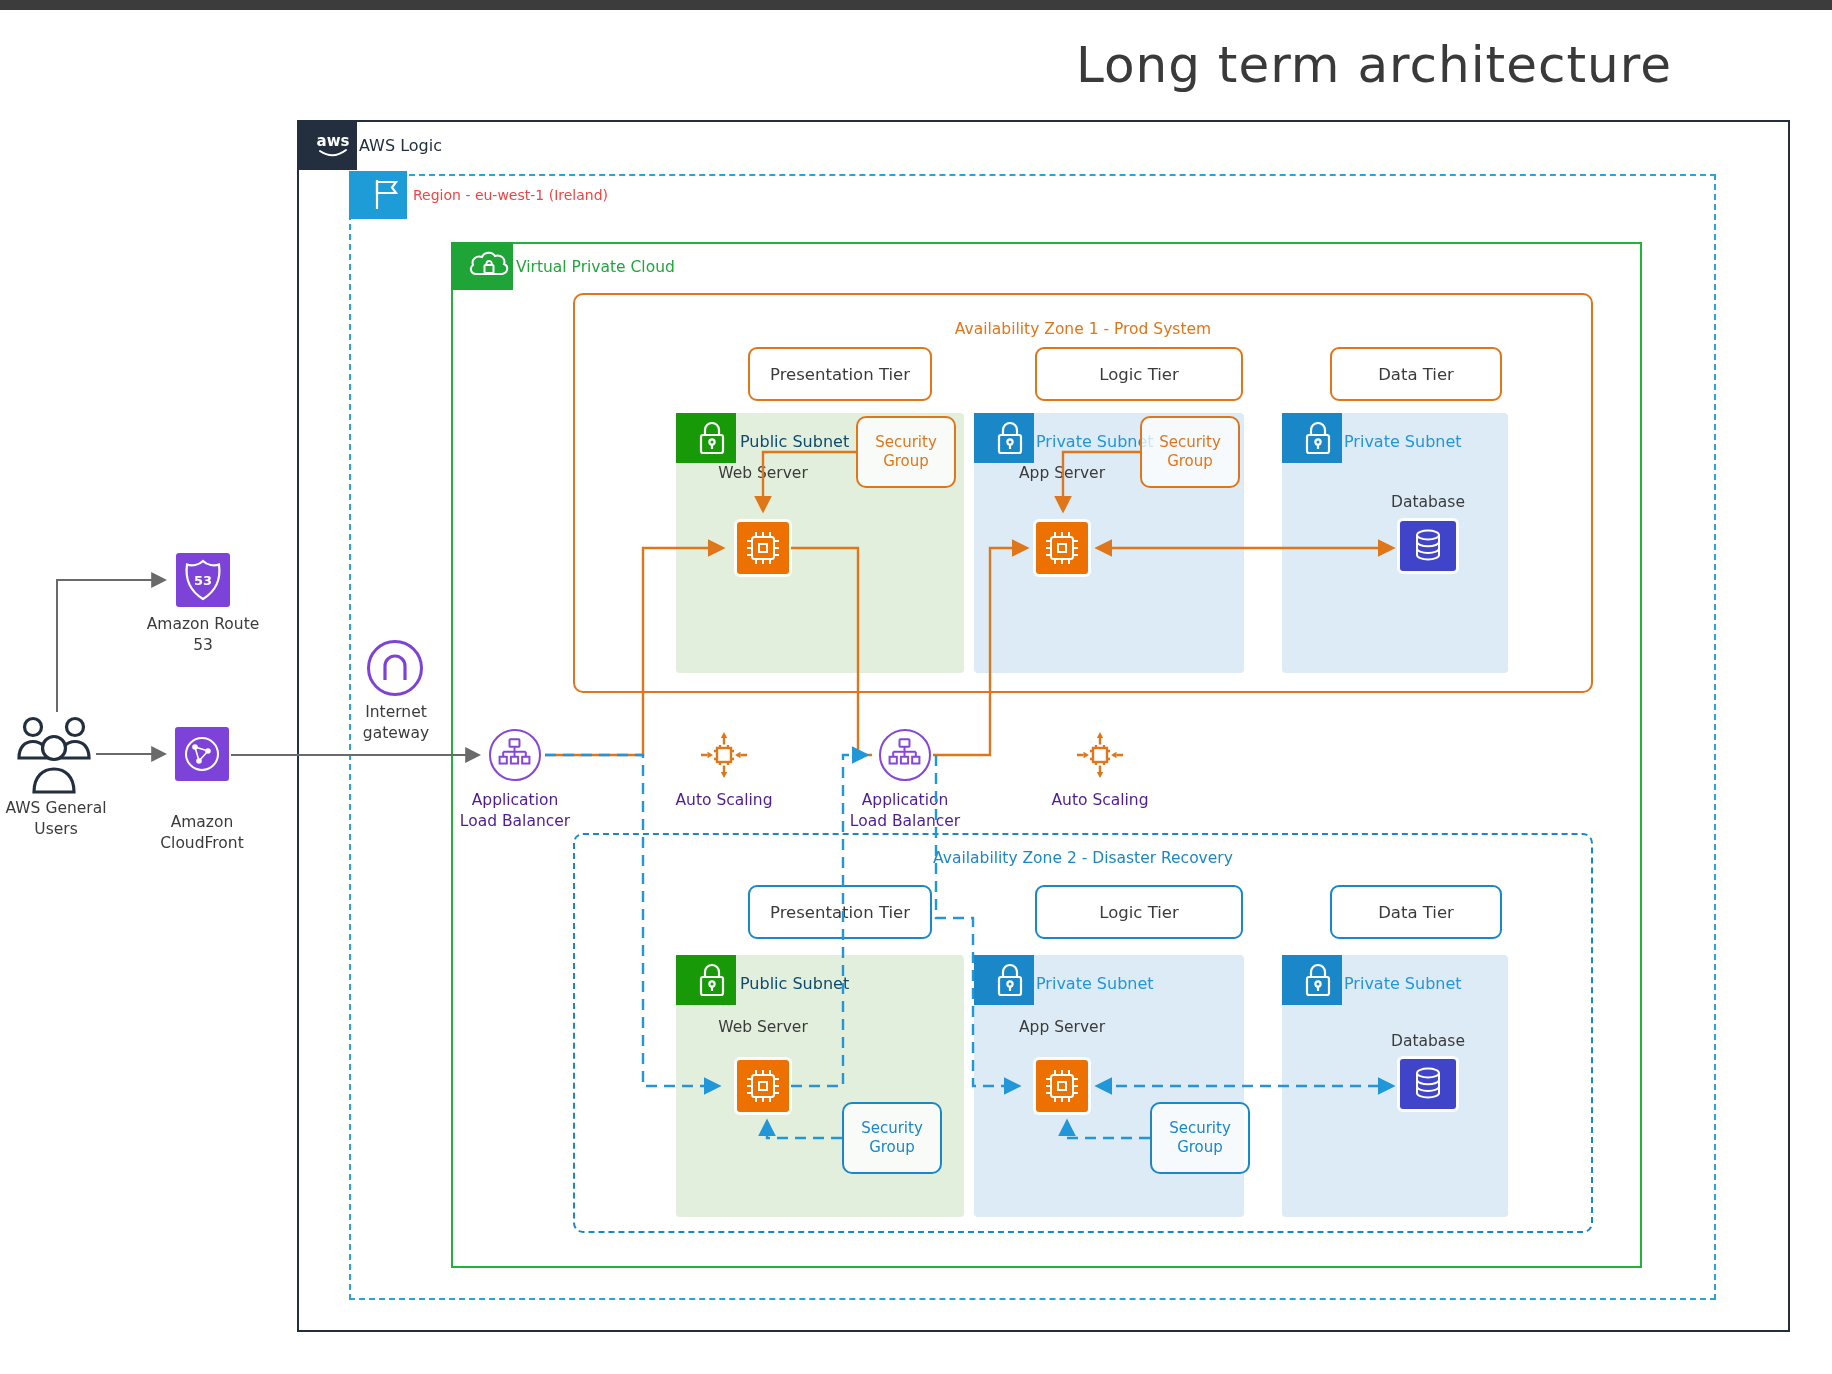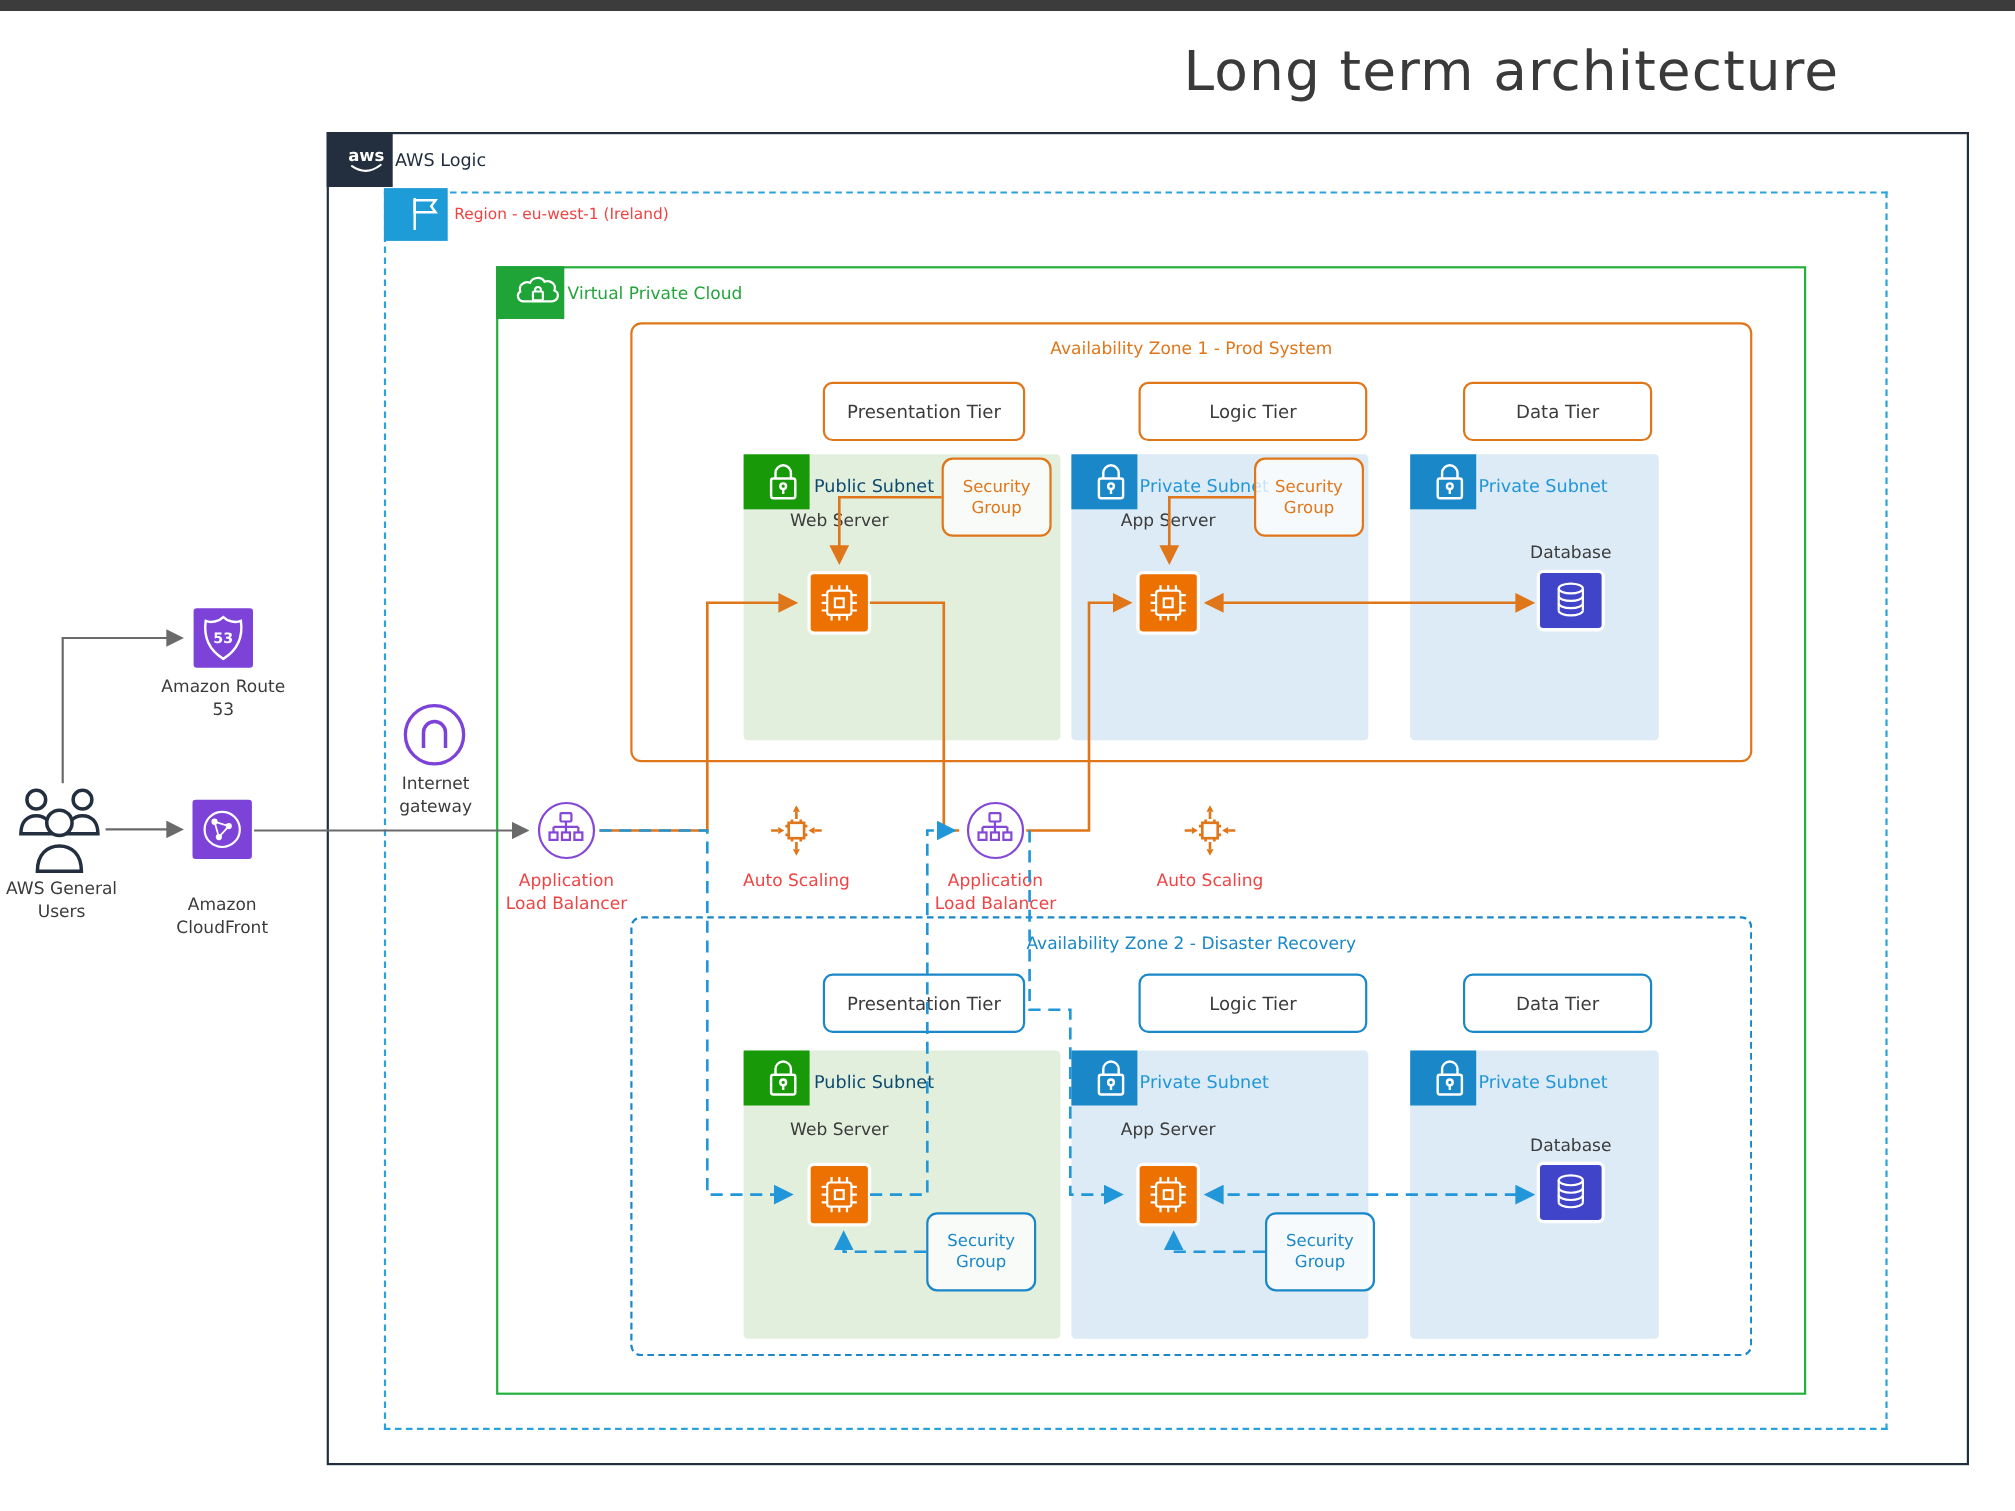--- a/index.html
+++ b/index.html
@@ -12,21 +12,21 @@
   .region-box{border:2px dashed #2aa2dc;}
   .vpc-box{border:2.2px solid #23b13c;}
   .az1-box{border:2.4px solid #e0761a;border-radius:10px;}
   .az2-box{border:2.6px dashed #1987c8;border-radius:10px;}
   .badge{position:absolute;display:flex;align-items:center;justify-content:center;padding-left:12px;}
   .lbl{position:absolute;white-space:nowrap;}
   .aws-lbl{color:#232f3e;font-size:16px;}
   .region-lbl{color:#ef4444;font-size:14px;}
   .vpc-lbl{color:#23a53c;font-size:15.5px;}
   .az-title{position:absolute;width:100%;text-align:center;font-size:15.5px;}
-  .az1-title{color:#e0761a;}
+  .az1-title{color:#e0761a;margin-top:12px;}
   .az2-title{color:#1987c8;}
   .tier{position:absolute;box-sizing:border-box;background:#fff;border-radius:9px;display:flex;align-items:center;justify-content:center;font-size:16.5px;color:#3b3b3b;height:54px;}
   .tier-o{border:2.4px solid #e0761a;}
   .tier-b{border:2.4px solid #1987c8;}
   .subnet{position:absolute;border-radius:4px;}
   .subnet-green{background:#e3efdd;}
   .subnet-blue{background:#dcebf5;}
   .subnet-lbl{position:absolute;font-size:16px;white-space:nowrap;}
   .subnet-lbl.pub{color:#0c4a6e;}
   .subnet-lbl.priv{color:#2196d8;}
@@ -34,21 +34,21 @@
   .sg{position:absolute;box-sizing:border-box;width:100px;height:72px;border-radius:10px;background:rgba(255,255,255,0.75);
       display:flex;align-items:center;justify-content:center;text-align:center;font-size:15px;line-height:1.25;}
   .sg-o{border:2.6px solid #e0761a;color:#e0761a;}
   .sg-b{border:2.6px solid #1987c8;color:#1987c8;}
   .ec2{position:absolute;width:52px;height:52px;background:#ed7100;border-radius:3px;box-shadow:0 0 0 3px rgba(255,255,255,0.9);}
   .db{position:absolute;width:56px;height:50px;background:#4044c8;border-radius:3px;box-shadow:0 0 0 3px rgba(255,255,255,0.9);}
   .alb{position:absolute;width:52px;height:52px;border:2.6px solid #8447d6;border-radius:50%;background:#fff;box-sizing:border-box;}
   .asg{position:absolute;width:54px;height:54px;}
   .igw{position:absolute;width:56px;height:56px;border:3px solid #7d42d8;border-radius:50%;background:#fff;box-sizing:border-box;}
   .sq-icon{position:absolute;width:54px;height:54px;border-radius:3px;background:#7d42d8;}
-  .node-lbl{position:absolute;width:160px;text-align:center;font-size:15.5px;color:#ef4444;line-height:1.35;}
+  .node-lbl{position:absolute;width:160px;text-align:center;font-size:15.5px;color:#4c1d95;line-height:1.35;}
   .ext-lbl{position:absolute;width:130px;text-align:center;font-size:15.5px;color:#3b3b3b;line-height:1.35;}
   .connectors{position:absolute;left:0;top:0;pointer-events:none;}
   svg{display:block;}
 </style>
 </head>
 <body>
 
 <div class="canvas">
 
   <div class="topbar"></div>

